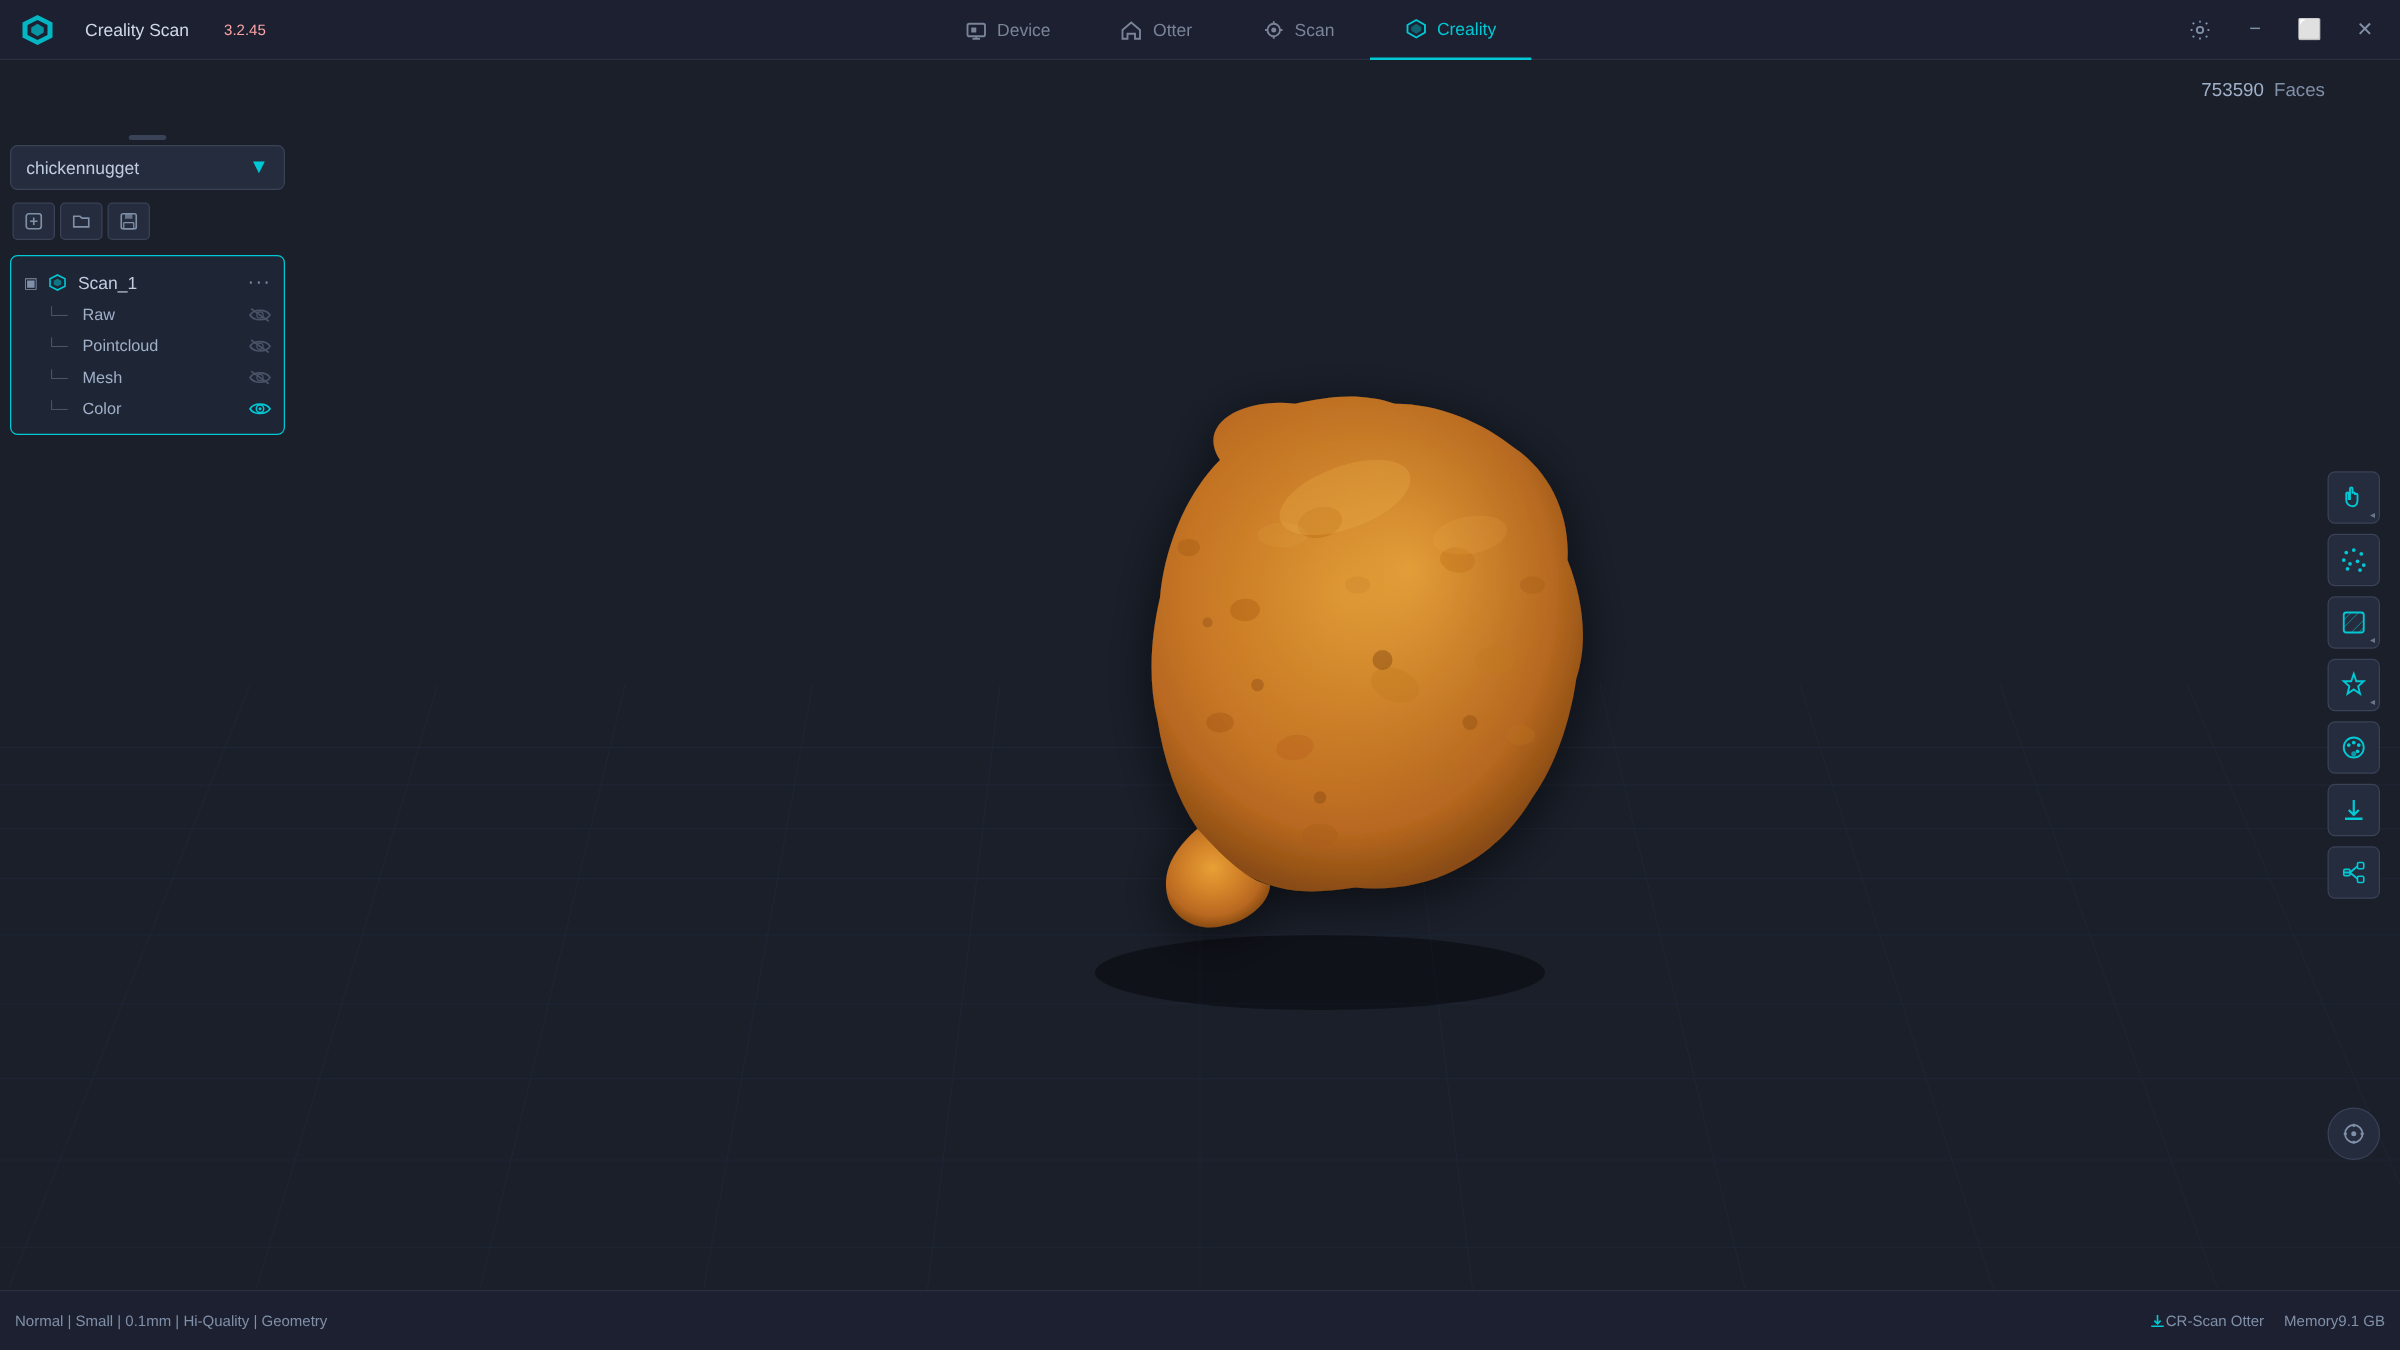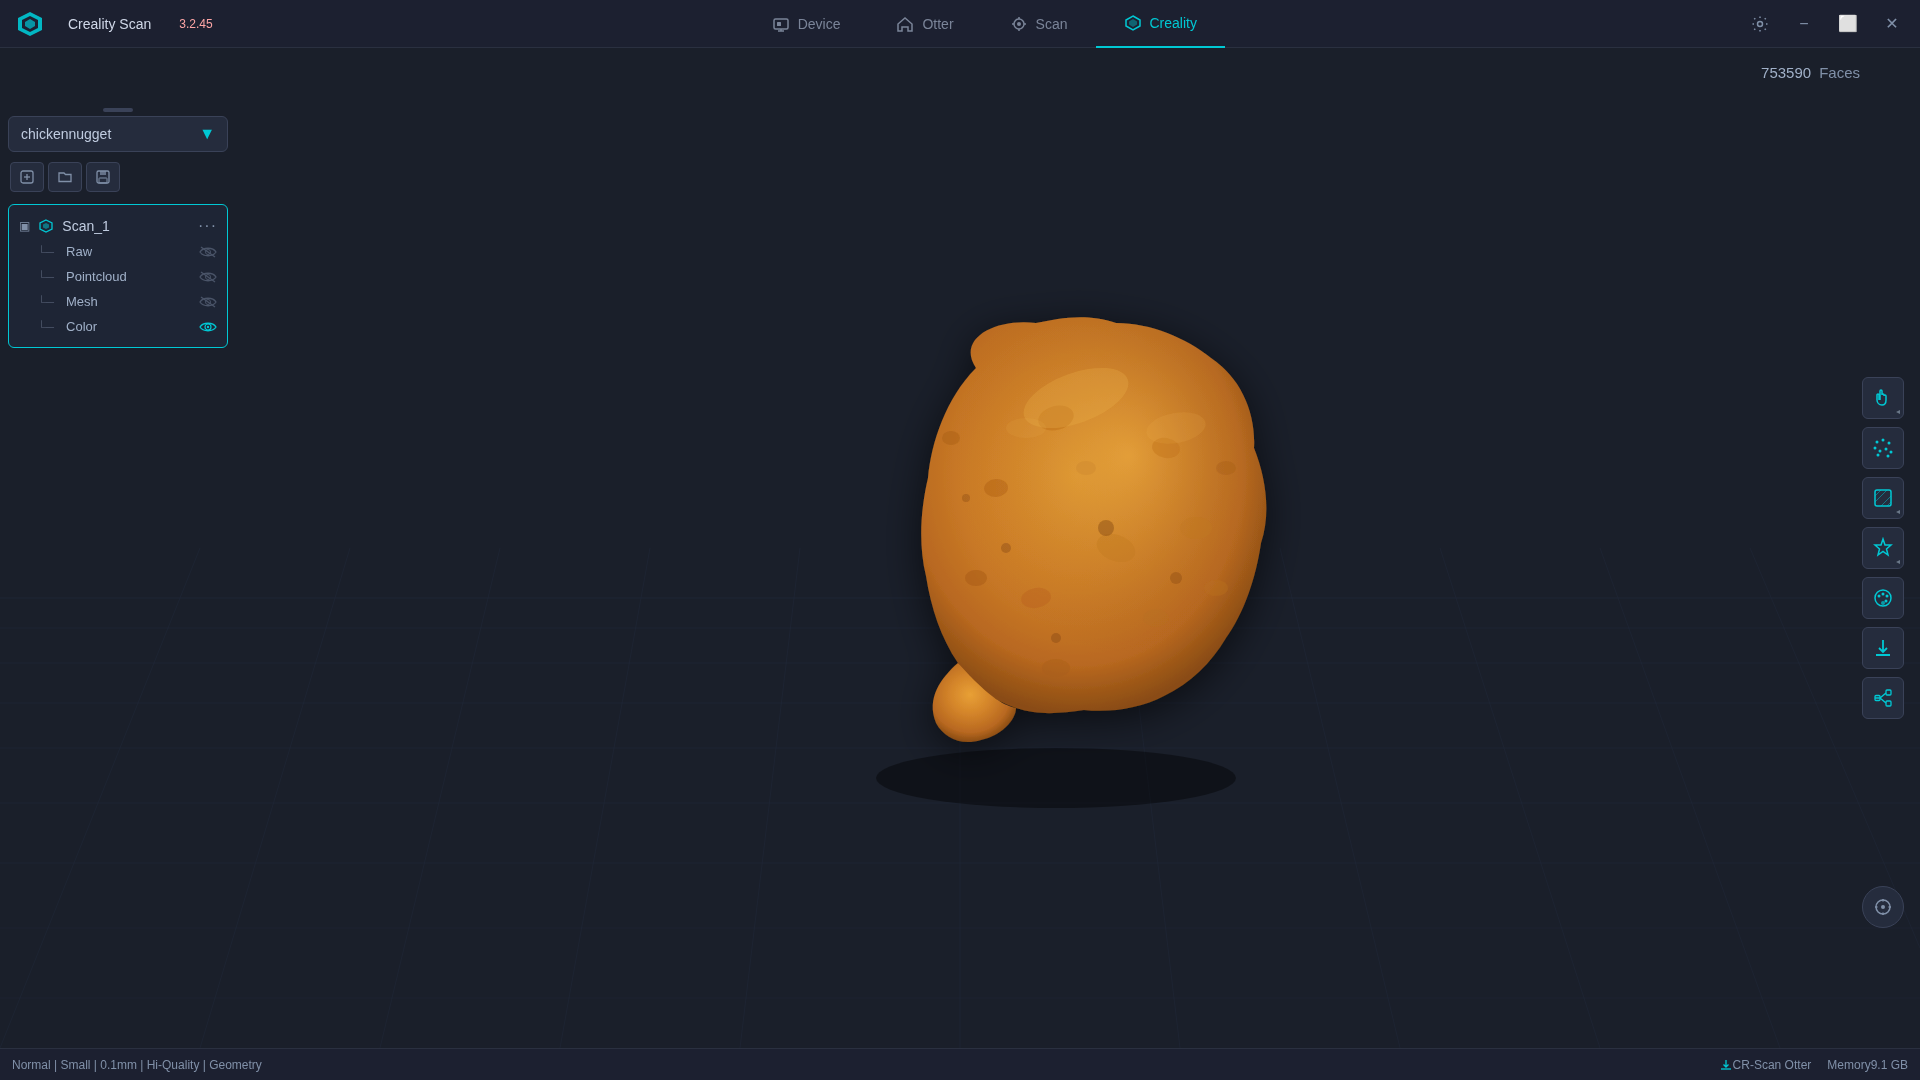--- a/index.html
+++ b/index.html
@@ -301,21 +301,21 @@
       font-size: 16px;
       z-index: 50;
     }
 
     
     #statusbar {
       position: absolute;
       bottom: 0;
       left: 0;
       right: 0;
-      height: 32px;
+      height: 48px;
       background: #1c2030;
       border-top: 1px solid #2a3040;
       display: flex;
       align-items: center;
       padding: 0 12px;
       font-size: 12px;
       color: #6a7888;
       z-index: 100;
     }
     #status-text {

